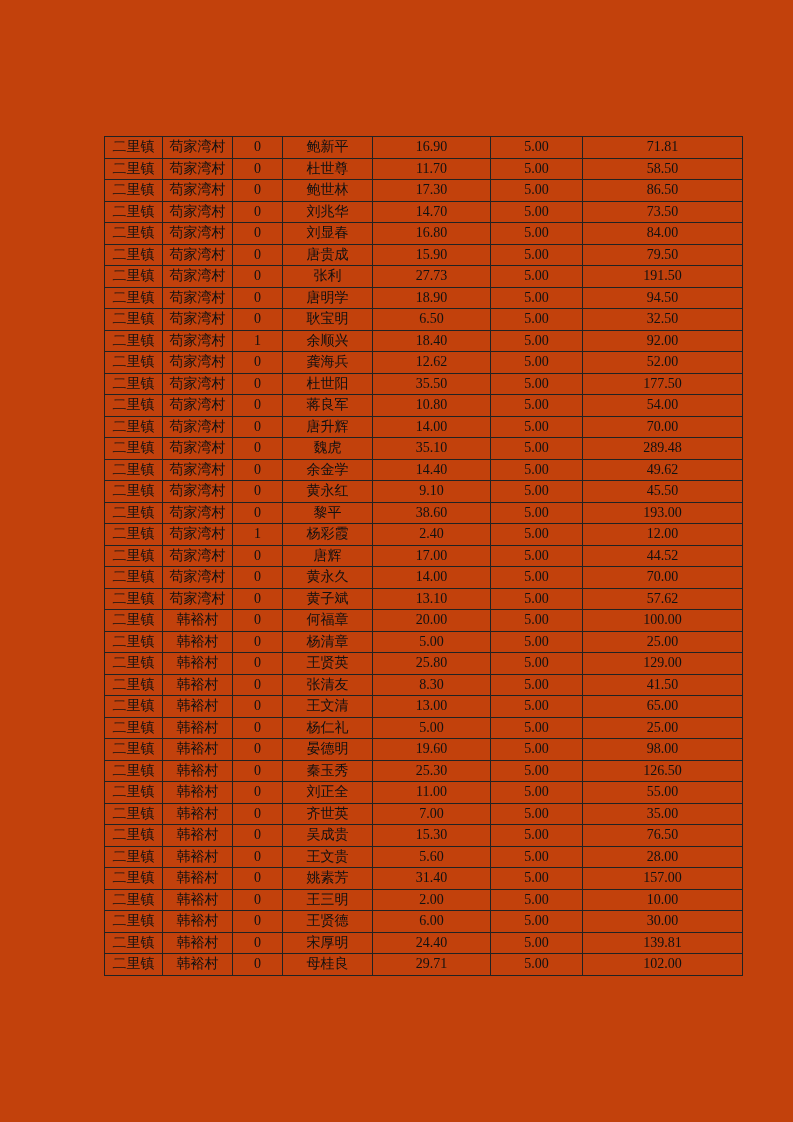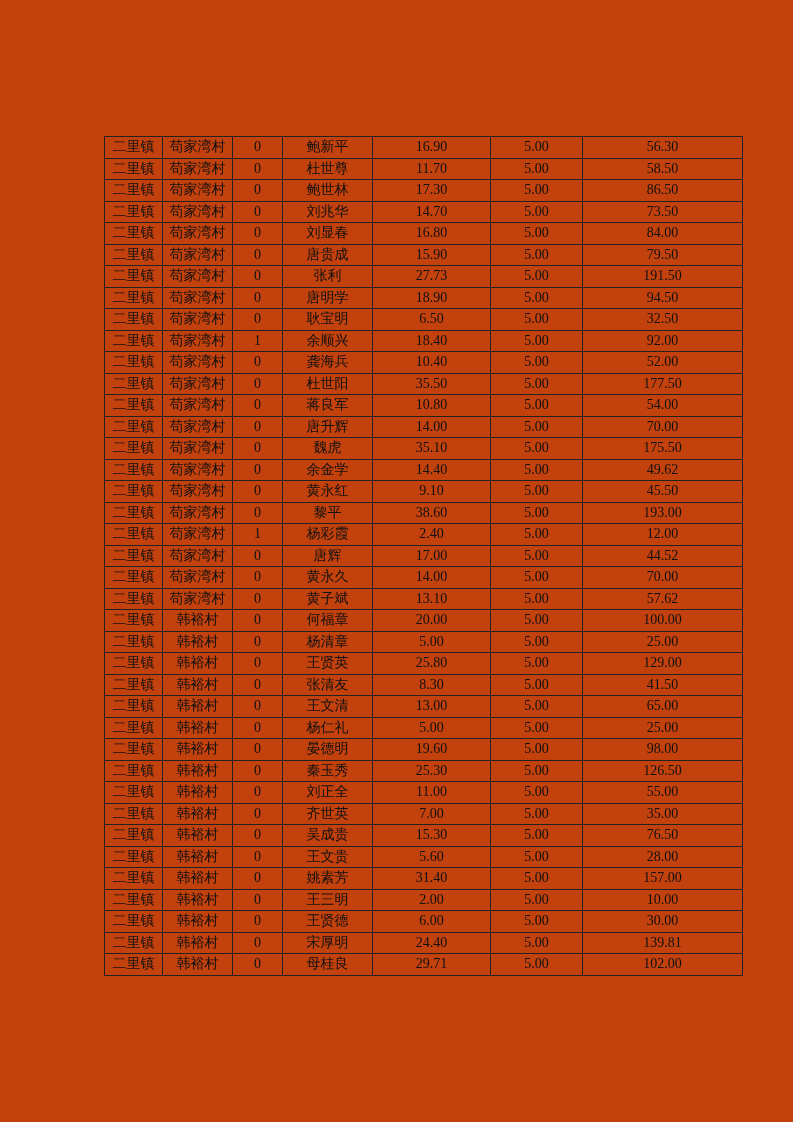--- a/index.html
+++ b/index.html
@@ -59,21 +59,21 @@
         <col class="c6">
     </colgroup>
     <tbody id="table-body">
         <tr class="table-row">
     <td>二里镇</td>
     <td>苟家湾村</td>
     <td>0</td>
     <td>鲍新平</td>
     <td>16.90</td>
     <td>5.00</td>
-    <td>56.30</td>
+    <td>71.81</td>
   </tr>
         <tr class="table-row">
     <td>二里镇</td>
     <td>苟家湾村</td>
     <td>0</td>
     <td>杜世尊</td>
     <td>11.70</td>
     <td>5.00</td>
     <td>58.50</td>
   </tr>
@@ -147,21 +147,21 @@
     <td>余顺兴</td>
     <td>18.40</td>
     <td>5.00</td>
     <td>92.00</td>
   </tr>
         <tr class="table-row">
     <td>二里镇</td>
     <td>苟家湾村</td>
     <td>0</td>
     <td>龚海兵</td>
-    <td>10.40</td>
+    <td>12.62</td>
     <td>5.00</td>
     <td>52.00</td>
   </tr>
         <tr class="table-row">
     <td>二里镇</td>
     <td>苟家湾村</td>
     <td>0</td>
     <td>杜世阳</td>
     <td>35.50</td>
     <td>5.00</td>
@@ -185,21 +185,21 @@
     <td>5.00</td>
     <td>70.00</td>
   </tr>
         <tr class="table-row">
     <td>二里镇</td>
     <td>苟家湾村</td>
     <td>0</td>
     <td>魏虎</td>
     <td>35.10</td>
     <td>5.00</td>
-    <td>175.50</td>
+    <td>289.48</td>
   </tr>
         <tr class="table-row">
     <td>二里镇</td>
     <td>苟家湾村</td>
     <td>0</td>
     <td>余金学</td>
     <td>14.40</td>
     <td>5.00</td>
     <td>49.62</td>
   </tr>

